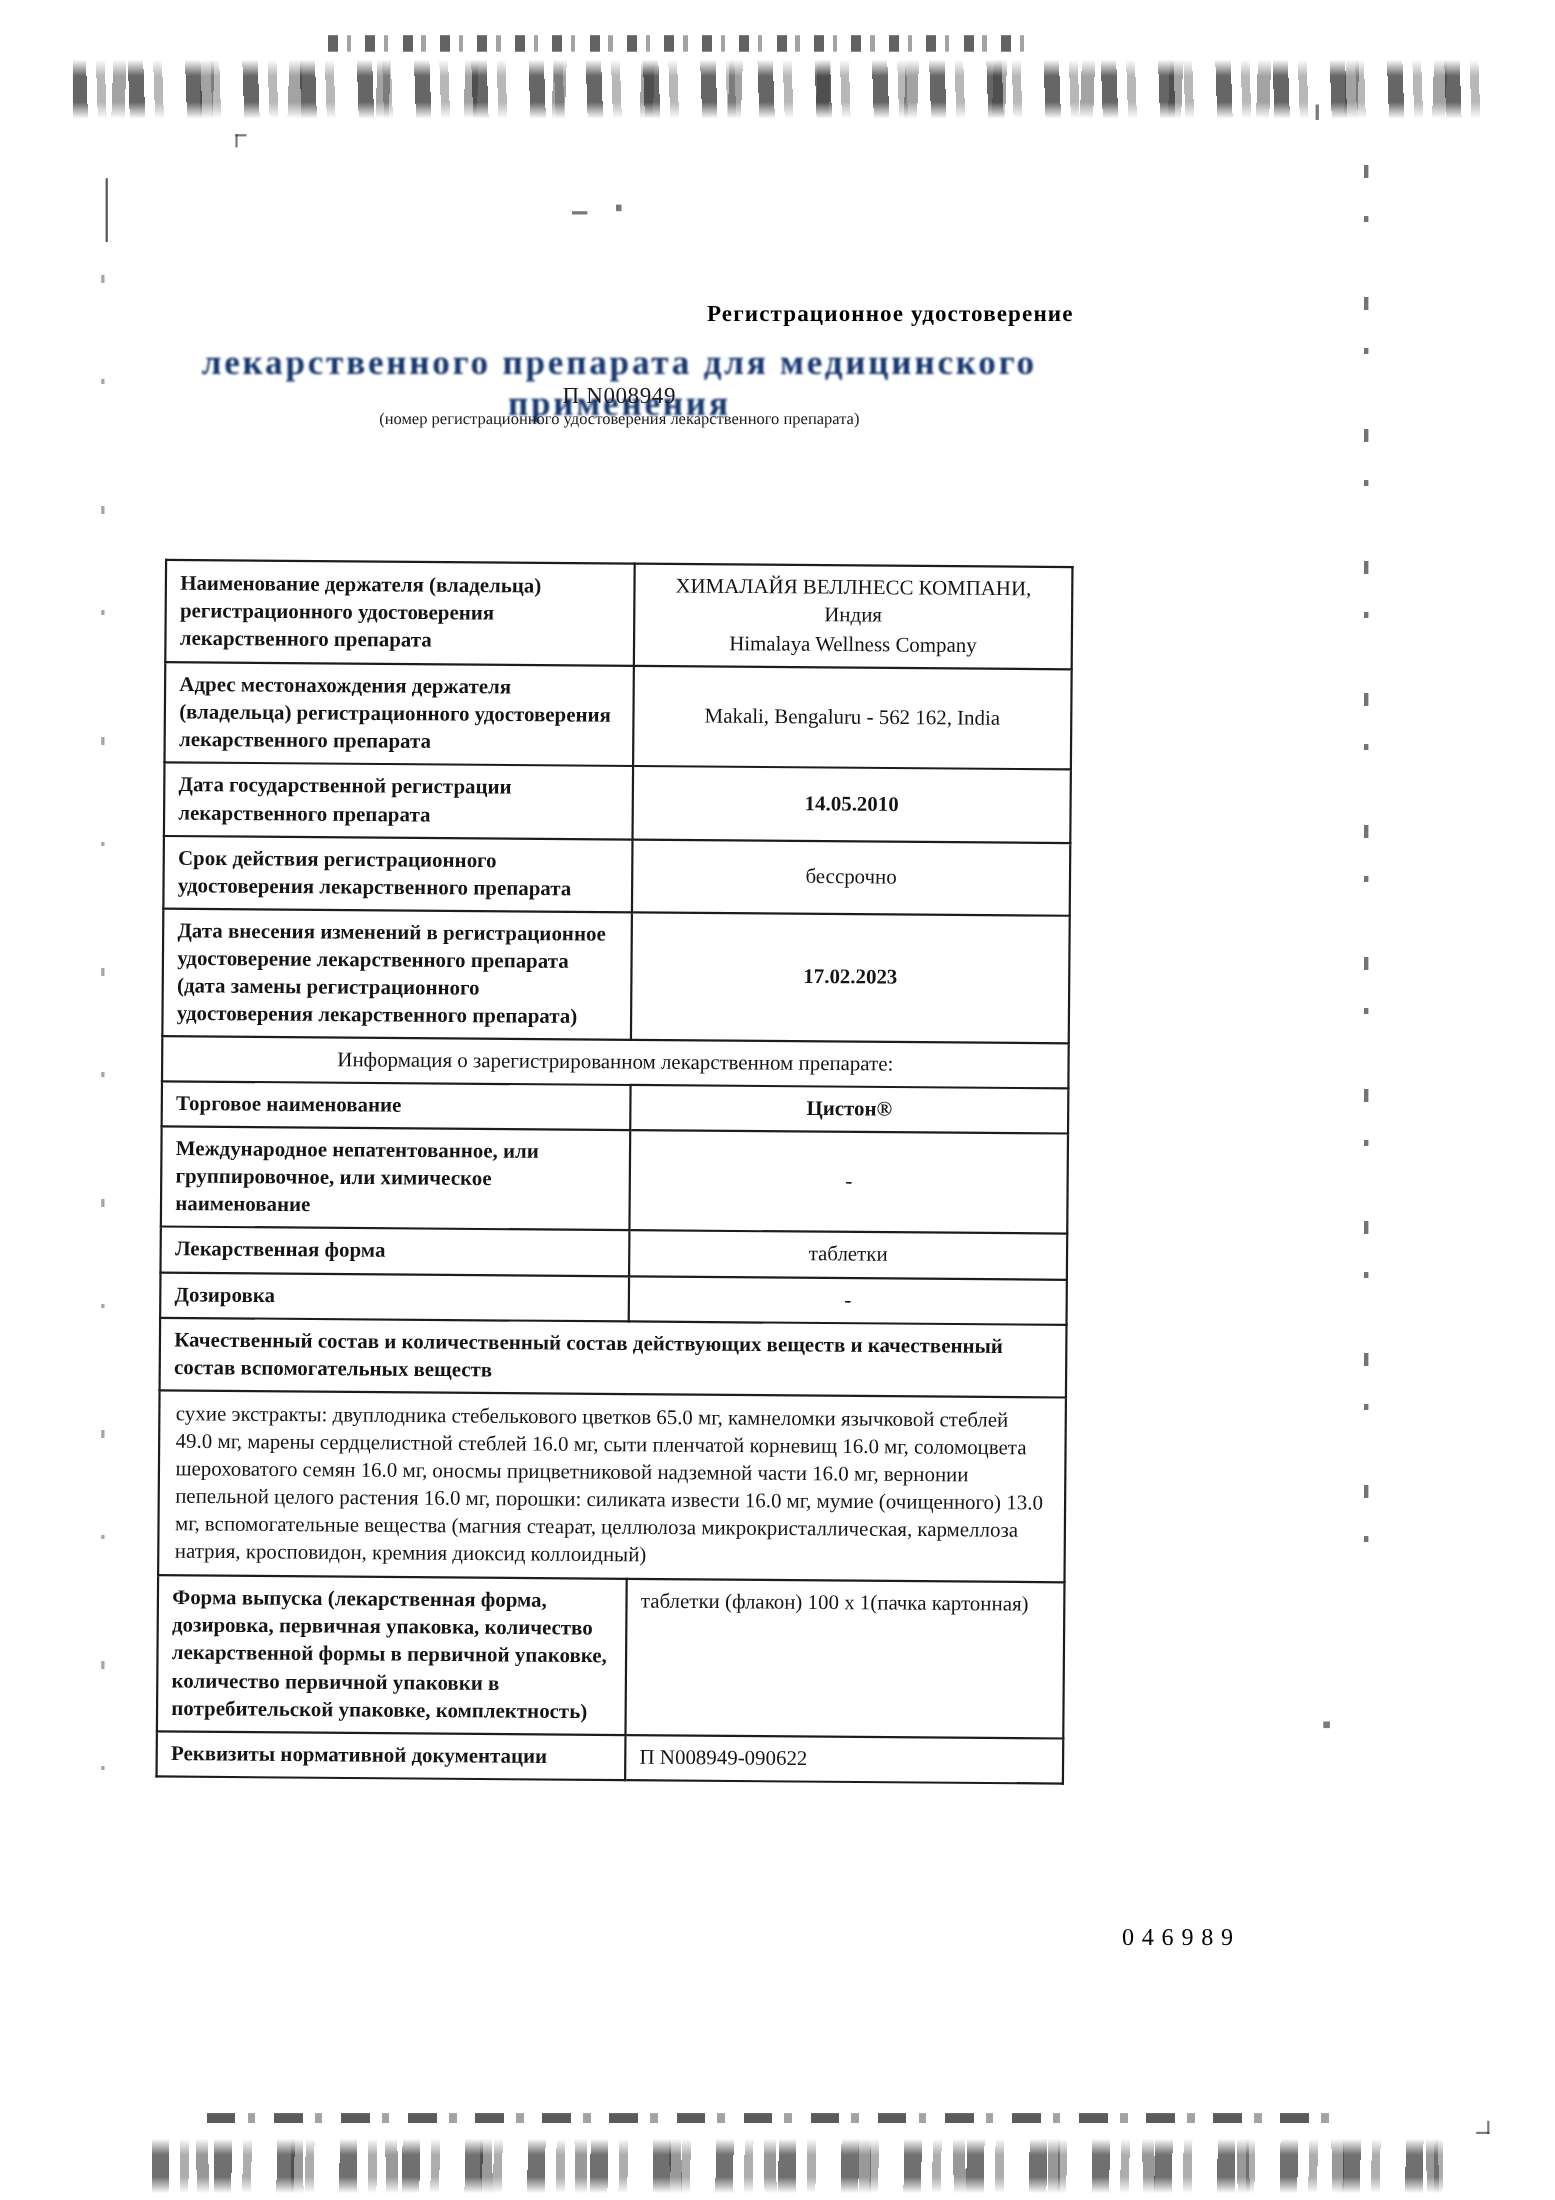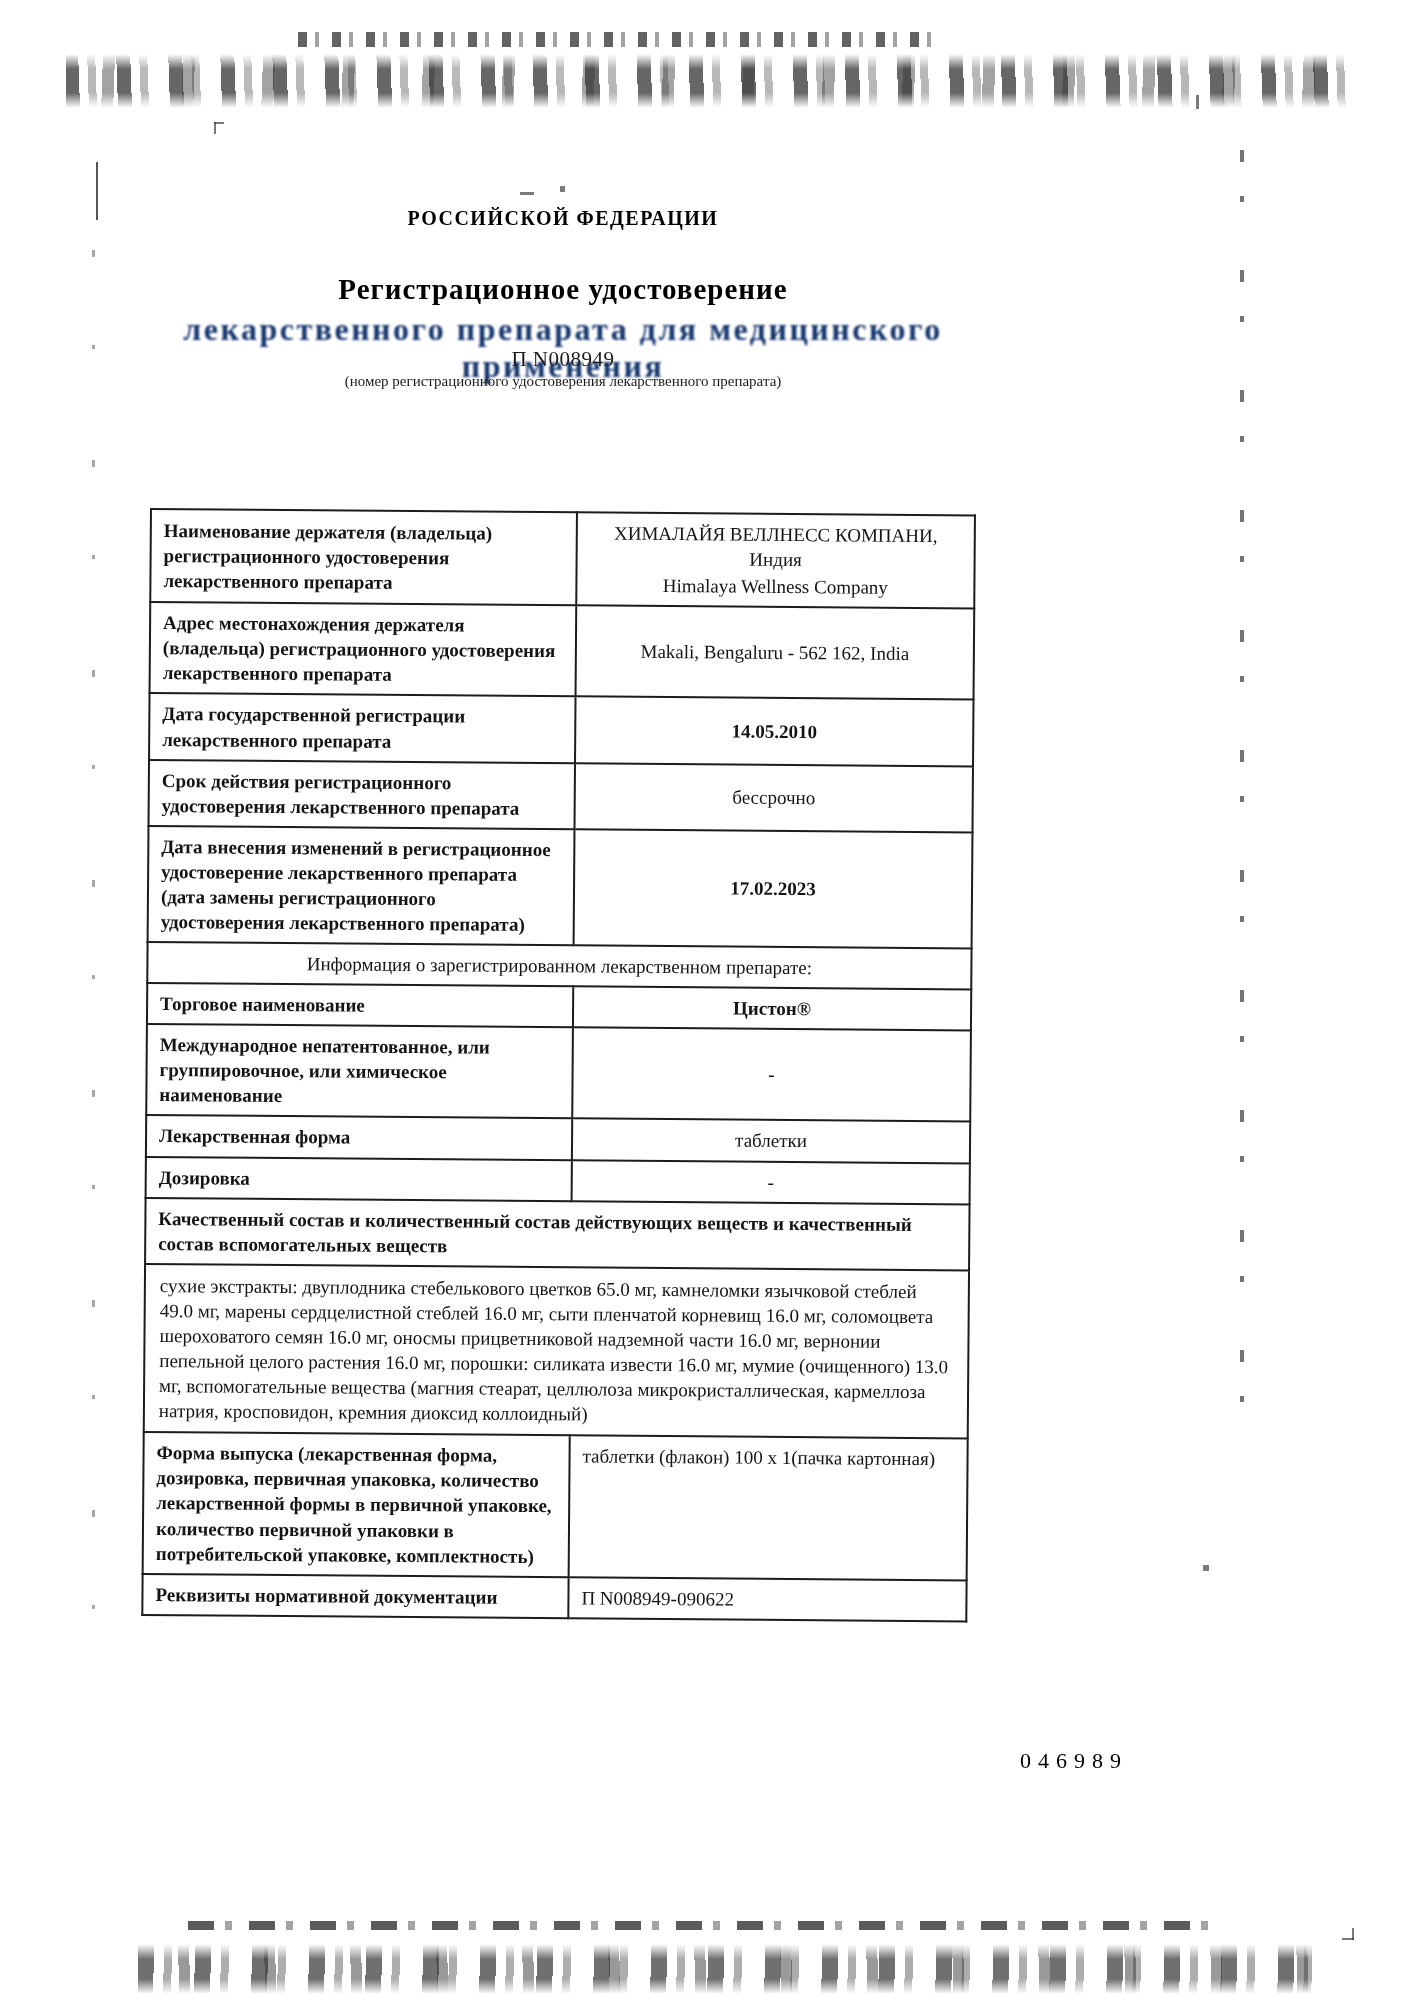--- a/index.html
+++ b/index.html
@@ -47,22 +47,22 @@
   .left-dash-col{
     left:92px;top:250px;width:3px;height:1420px;opacity:.35;
     background:repeating-linear-gradient(180deg,#000 0 7px,transparent 7px 95px,#000 95px 99px,transparent 99px 210px);
   }
   .left-vline{left:96px;top:162px;width:2px;height:58px;background:#2c2c2c;opacity:.8;}
   .speck{position:absolute;background:#222;opacity:.6;}
   
   .center-col{left:150px;width:826px;text-align:center;}
   .ministry{top:203px;font-size:20px;font-weight:bold;letter-spacing:1.5px;line-height:1.55;
     color:#161616;filter:blur(.45px) contrast(1.9);}
-  .doc-title{top:273px;font-size:29px;font-weight:bold;letter-spacing:1px;
-    color:#101010;filter:blur(.5px) contrast(1.8);}
+  .doc-title{top:273px;font-size:21px;font-weight:bold;letter-spacing:1px;
+    color:#101010;filter:blur(.5px) contrast(1.8);text-align:right;}
   .doc-subtitle{top:311px;font-size:32px;font-weight:bold;letter-spacing:2.5px;
     color:#0c4a6e;filter:blur(.8px) contrast(1.7);opacity:.92;}
   .reg-number{top:347px;font-size:21px;font-weight:normal;letter-spacing:.5px;}
   .reg-note{top:373px;font-size:15px;}
   
   .cert-table{
     position:absolute;left:150px;top:508px;width:826px;
     border-collapse:collapse;transform:rotate(.45deg);transform-origin:0 0;
     font-size:19px;line-height:1.32;color:#141414;
   }
@@ -92,21 +92,20 @@
 <div class="speck" style="left:520px;top:192px;width:14px;height:3px;"></div>
 <div class="speck" style="left:560px;top:186px;width:5px;height:6px;"></div>
 <div class="speck" style="left:214px;top:122px;width:10px;height:2px;"></div>
 <div class="speck" style="left:214px;top:122px;width:2px;height:12px;"></div>
 <div class="speck" style="left:1196px;top:95px;width:3px;height:14px;"></div>
 <div class="speck" style="left:1203px;top:1565px;width:6px;height:6px;"></div>
 <div class="speck" style="left:1342px;top:1938px;width:12px;height:2px;"></div>
 <div class="speck" style="left:1352px;top:1928px;width:2px;height:12px;"></div>
 
 <div class="abs center-col ministry">
-  <div>РОССИЙСКОЙ ФЕДЕРАЦИИ</div>
 </div>
 
 <div class="abs center-col doc-title">Регистрационное удостоверение</div>
 <div class="abs center-col doc-subtitle">лекарственного препарата для медицинского применения</div>
 <div class="abs center-col reg-number">П N008949</div>
 <div class="abs center-col reg-note">(номер регистрационного удостоверения лекарственного препарата)</div>
 
 <table class="cert-table">
   <tbody>
       <tr>

